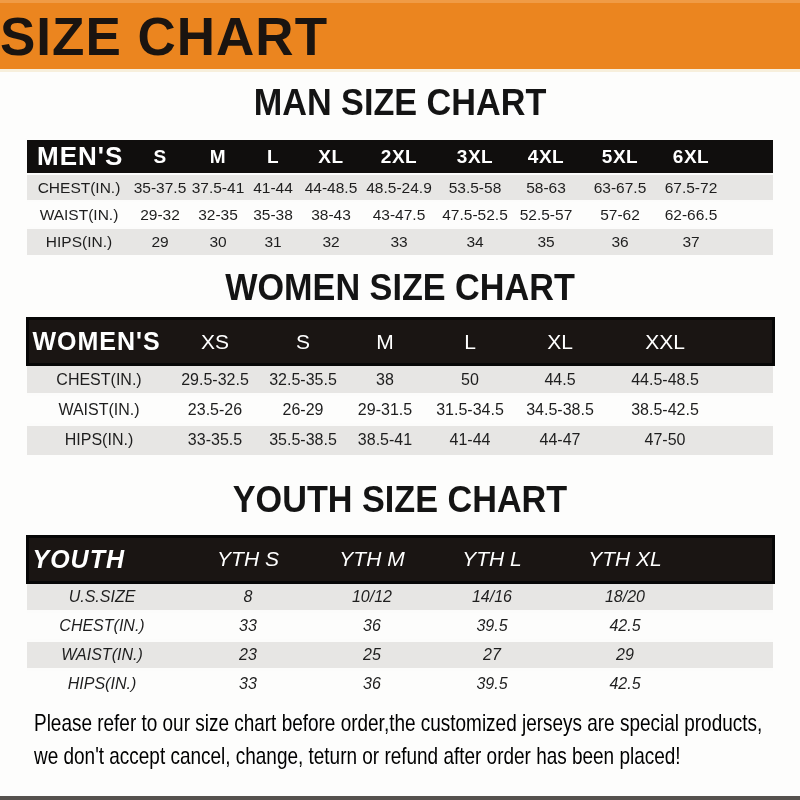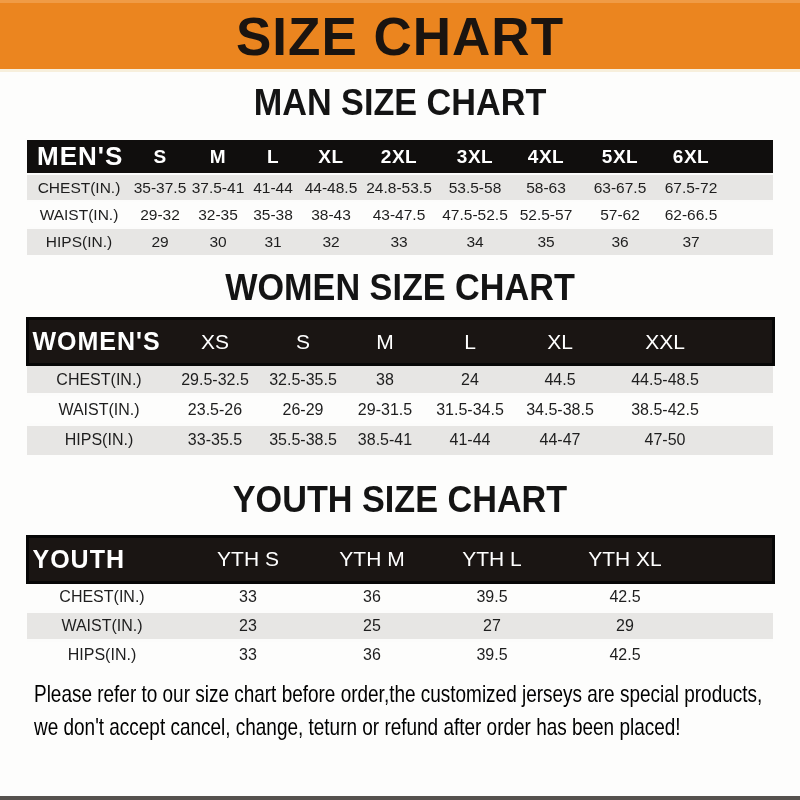--- a/index.html
+++ b/index.html
@@ -10,21 +10,21 @@
     font-family: "Liberation Sans", sans-serif;
     position: relative;
     overflow: hidden;
   }
 
   .banner {
     height: 72px;
     background: #EB851F;
     border-top: 3px solid #F09B45;
     border-bottom: 3px solid #F7EFDC;
-    display: flex; align-items: center; justify-content: center;
+    display: flex; align-items: center; justify-content: flex-start;
   }
   .banner-title {
     font-size: 53px; font-weight: 900; letter-spacing: 1px;
     color: #1A1410; line-height: 1;
   }
 
   .heading {
     text-align: center; font-size: 36px; font-weight: 900;
     color: #141414; line-height: 34px;
   }
@@ -32,21 +32,21 @@
   #heading-man   { margin-top: 14px; }
   #heading-women { margin-top: 16px; }
   #heading-youth { margin-top: 28px; }
 
   table {
     border-collapse: collapse; table-layout: fixed;
     width: 746px; margin: 4px auto; text-align: center;
   }
   .mens  { margin-top: 20px; }
   .women { margin-top: 12px; }
-  .youth { margin-top: 18px; }
+  .youth { margin-top: 18px; font-style: italic; }
 
   .mens thead th {
     background: #100E0D; color: #FFFFFF; height: 31px;
     font-size: 19px; font-weight: bold; letter-spacing: 0.5px;
   }
   .mens th.corner { font-size: 26px; text-align: left; padding-left: 10px; letter-spacing: 1px; }
 
   .women thead th, .youth thead th {
     background: #1A1513; color: #FFFFFF; height: 46px;
     border-top: 3px solid #070707; border-bottom: 3px solid #070707;
@@ -115,21 +115,21 @@
       <th></th>
     </tr>
   </thead>
   <tbody>
     <tr class="gray">
       <td>CHEST(IN.)</td>
       <td>35-37.5</td>
       <td>37.5-41</td>
       <td>41-44</td>
       <td>44-48.5</td>
-      <td>24.8-53.5</td>
+      <td>48.5-24.9</td>
       <td>53.5-58</td>
       <td>58-63</td>
       <td>63-67.5</td>
       <td>67.5-72</td>
       <td></td>
     </tr>
     <tr>
       <td>WAIST(IN.)</td>
       <td>29-32</td>
       <td>32-35</td>
@@ -184,21 +184,21 @@
       <th>XXL</th>
       <th></th>
     </tr>
   </thead>
   <tbody>
     <tr class="gray">
       <td>CHEST(IN.)</td>
       <td>29.5-32.5</td>
       <td>32.5-35.5</td>
       <td>38</td>
-      <td>24</td>
+      <td>50</td>
       <td>44.5</td>
       <td>44.5-48.5</td>
       <td></td>
     </tr>
     <tr>
       <td>WAIST(IN.)</td>
       <td>23.5-26</td>
       <td>26-29</td>
       <td>29-31.5</td>
       <td>31.5-34.5</td>
@@ -236,20 +236,28 @@
     <tr>
       <th class="corner">YOUTH</th>
       <th>YTH S</th>
       <th>YTH M</th>
       <th>YTH L</th>
       <th>YTH XL</th>
       <th></th>
     </tr>
   </thead>
   <tbody>
+    <tr class="gray">
+      <td>U.S.SIZE</td>
+      <td>8</td>
+      <td>10/12</td>
+      <td>14/16</td>
+      <td>18/20</td>
+      <td></td>
+    </tr>
     <tr>
       <td>CHEST(IN.)</td>
       <td>33</td>
       <td>36</td>
       <td>39.5</td>
       <td>42.5</td>
       <td></td>
     </tr>
     <tr class="gray">
       <td>WAIST(IN.)</td>

